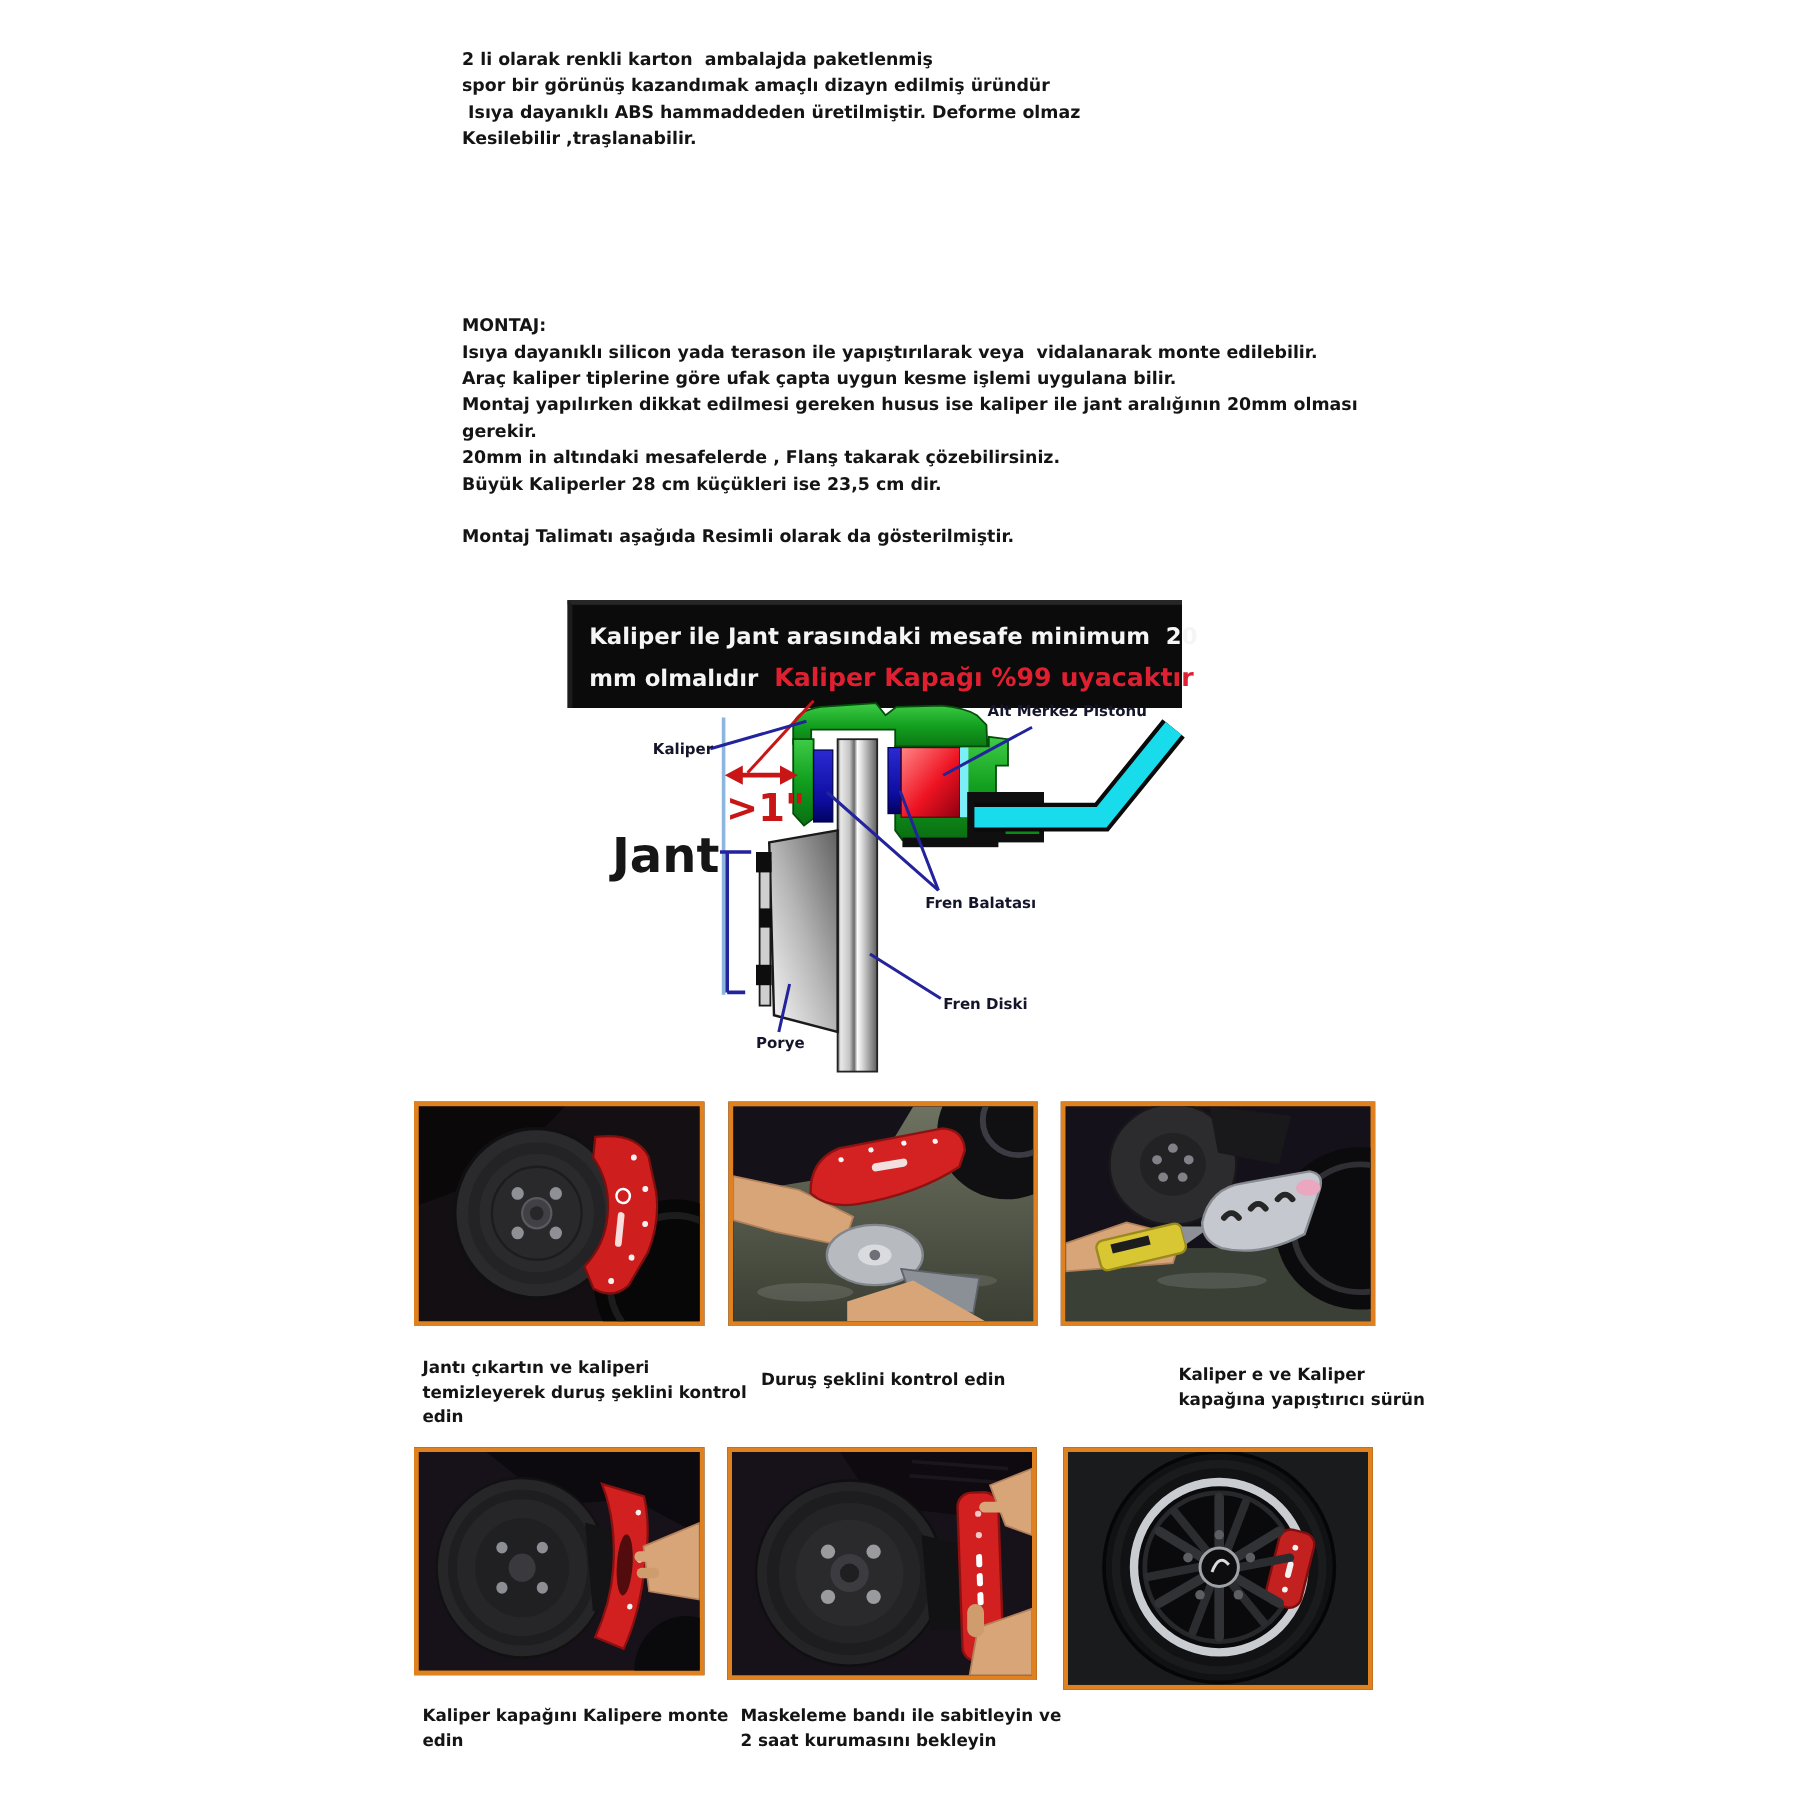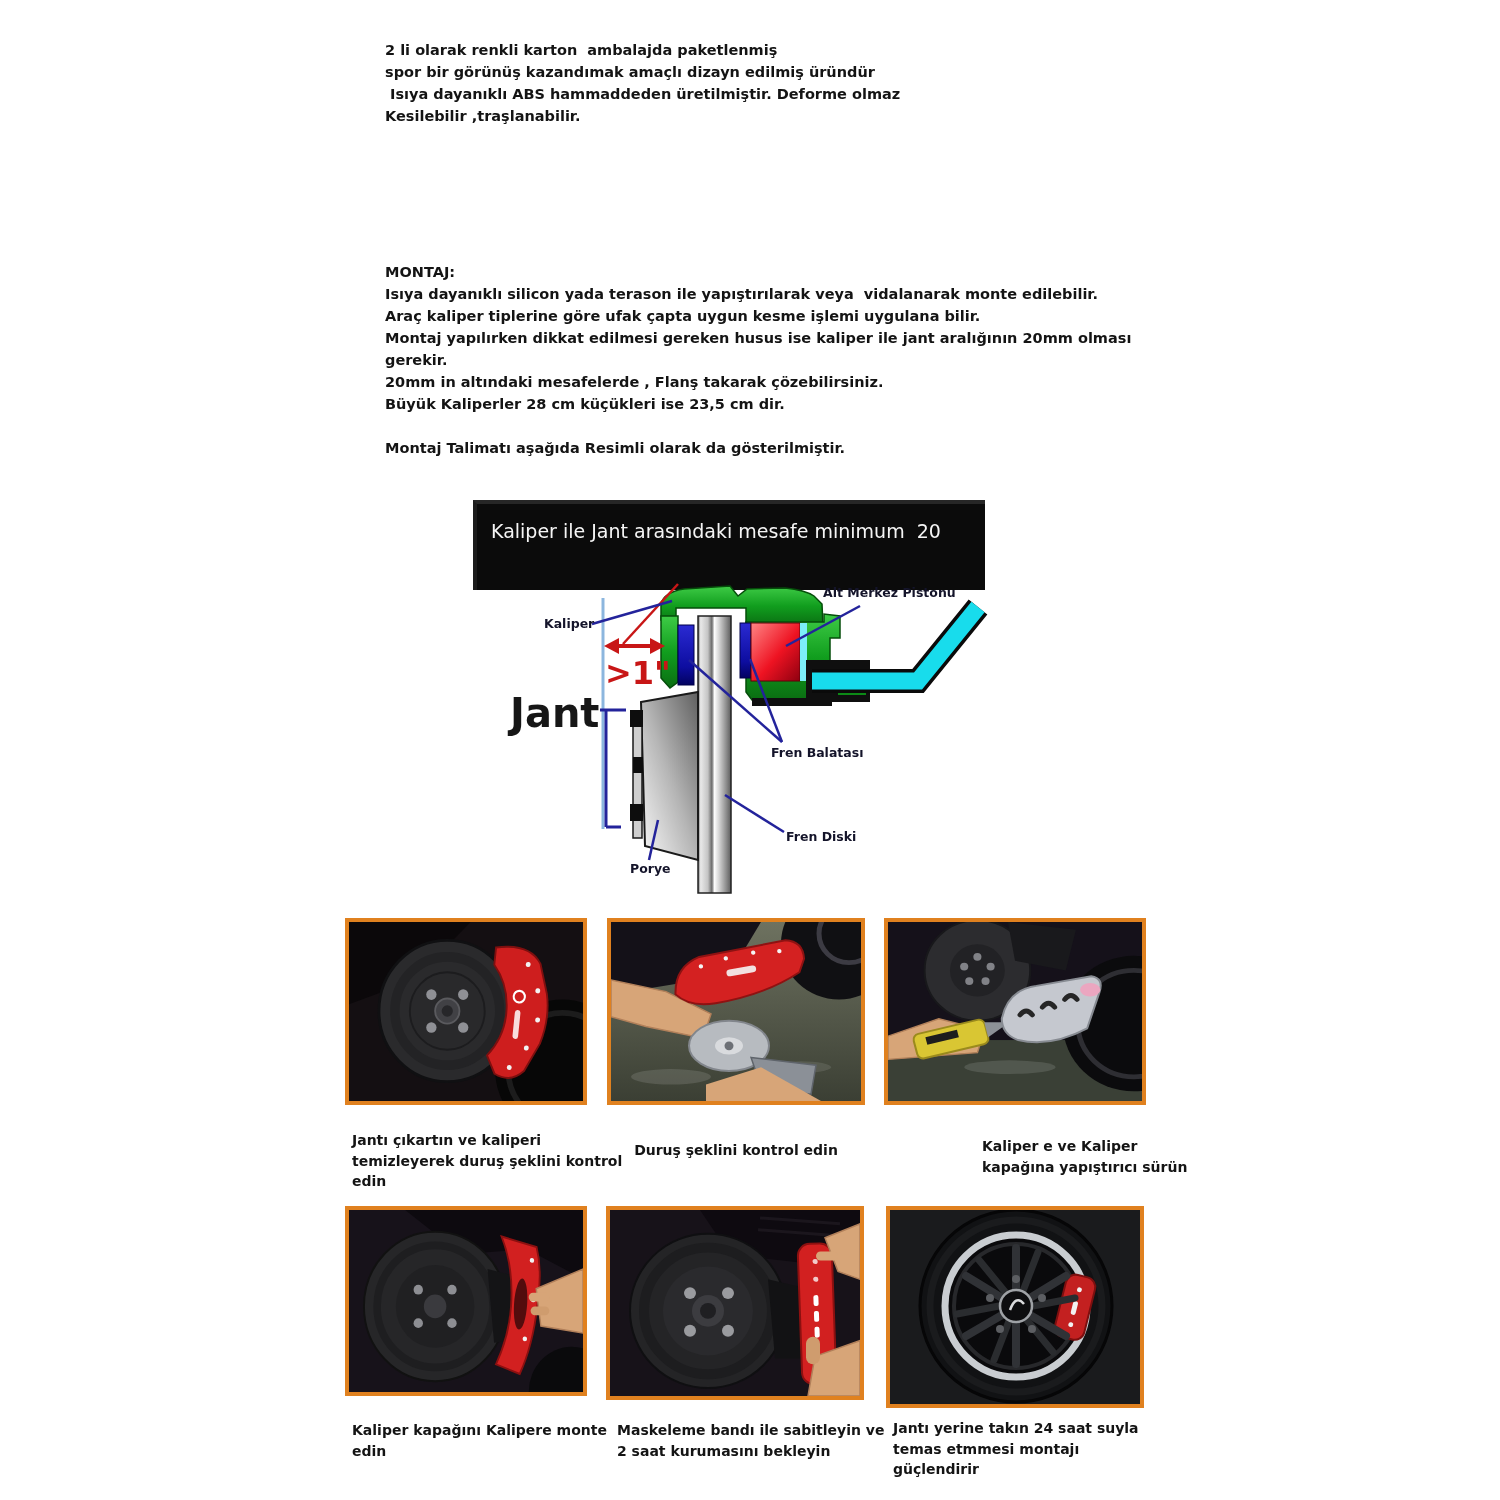--- a/index.html
+++ b/index.html
@@ -4,21 +4,21 @@
 <style>
   html,body{margin:0;padding:0;background:#fff;}
   .page{position:relative;width:1500px;height:1500px;background:#ffffff;overflow:hidden;
         font-family:"DejaVu Sans",sans-serif;color:#161616;}
   .tblock{position:absolute;font-weight:bold;font-size:14.5px;line-height:22px;
           white-space:pre-wrap;color:#141414;margin-top:23px;}
   
   .banner{position:absolute;left:473px;top:500px;width:512px;height:90px;box-sizing:border-box;
           background:#0b0b0b;border-top:4px solid #262626;border-left:4px solid #1c1c1c;
           padding:10px 10px 0 14px;}
-  .banner .bline{font-weight:normal;font-size:19px;line-height:34px;color:#f5f5f5;white-space:pre;}
+  .banner .bline{font-weight:bold;font-size:19px;line-height:34px;color:#f5f5f5;white-space:pre;}
   .banner .red{font-size:21px;}
   
   .diagram{position:absolute;left:440px;top:580px;}
   .dlabel{font-weight:bold;}
   
   .photo{position:absolute;box-sizing:border-box;border:4px solid #e0811f;background:#120d10;}
   .photo svg{display:block;width:100%;height:100%;}
   .cap{position:absolute;font-weight:bold;font-size:14px;line-height:20.5px;
        white-space:pre-wrap;color:#141414;}
 </style>
@@ -37,20 +37,21 @@
 Araç kaliper tiplerine göre ufak çapta uygun kesme işlemi uygulana bilir.
 Montaj yapılırken dikkat edilmesi gereken husus ise kaliper ile jant aralığının 20mm olması
 gerekir.
 20mm in altındaki mesafelerde , Flanş takarak çözebilirsiniz.
 Büyük Kaliperler 28 cm küçükleri ise 23,5 cm dir.
 
 Montaj Talimatı aşağıda Resimli olarak da gösterilmiştir.</div>
 
   <div class="banner">
     <div class="bline">Kaliper ile Jant arasındaki mesafe minimum  20</div>
+    <div class="bline"><span>mm olmalıdır  </span><span class="red" style="color:#e02030">Kaliper Kapağı %99 uyacaktır</span></div>
   </div>
 
   <svg class="diagram" width="640" height="400" viewBox="0 0 640 400">
     <defs>
       <linearGradient id="gGreen" x1="0" y1="0" x2="0" y2="1">
         <stop offset="0" stop-color="#3ecb46"></stop>
           <stop offset="0.5" stop-color="#119e1e"></stop>
           <stop offset="1" stop-color="#0a6e12"></stop>
       </linearGradient>
       <linearGradient id="gPiston" x1="0" y1="0" x2="1" y2="1">
@@ -352,17 +353,14 @@
   <div class="cap" style="left:352px;top:1130px;width:300px;">Jantı çıkartın ve kaliperi
 temizleyerek duruş şeklini kontrol
 edin</div>
   <div class="cap" style="left:607px;top:1140px;width:258px;text-align:center;">Duruş şeklini kontrol edin</div>
   <div class="cap" style="left:961px;top:1136px;width:240px;margin-left:21px;">Kaliper e ve Kaliper
 kapağına yapıştırıcı sürün</div>
   <div class="cap" style="left:352px;top:1420px;width:300px;">Kaliper kapağını Kalipere monte
 edin</div>
   <div class="cap" style="left:617px;top:1420px;width:300px;">Maskeleme bandı ile sabitleyin ve
 2 saat kurumasını bekleyin</div>
-  <div class="cap" style="left:893px;top:1418px;width:280px;">Jantı yerine takın 24 saat suyla
-temas etmmesi montajı
-güçlendirir</div>
 
 </div>
 
 </body></html>

